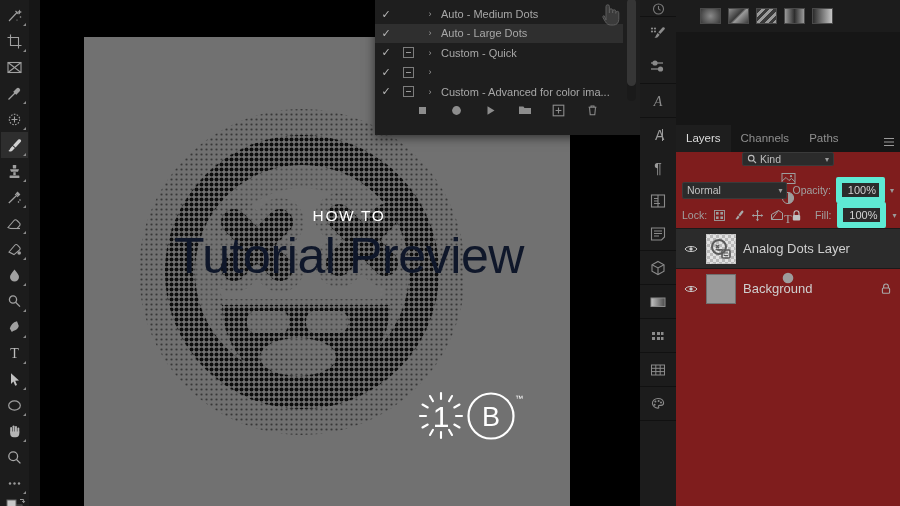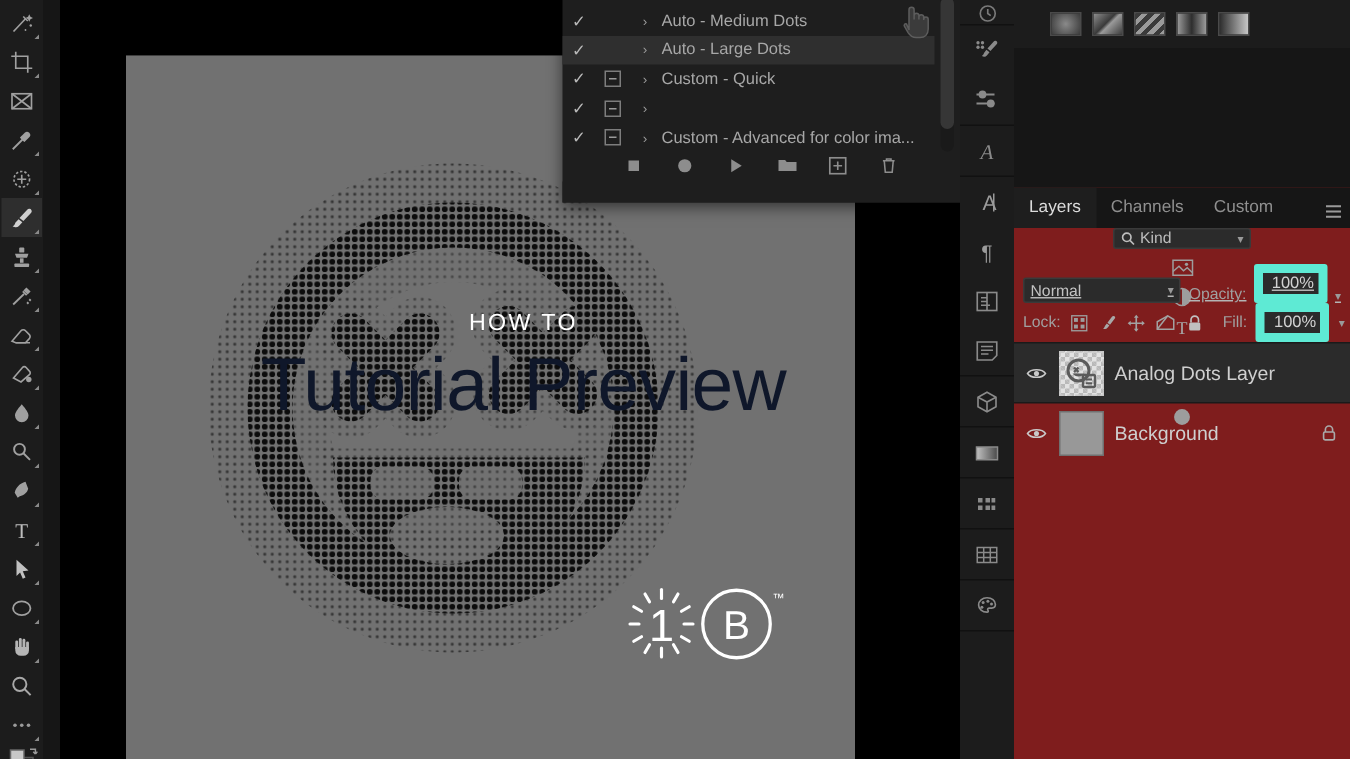--- a/index.html
+++ b/index.html
@@ -118,21 +118,21 @@
     height:26px;display:flex;align-items:center;padding:0 6px;gap:6px;box-sizing:border-box;flex-direction:column;
   }
   #kind-select{
     width:92px;height:17px;background:#2b2b2b;border:1px solid #3a3a3a;border-radius:2px;
     display:flex;align-items:center;font-size:10.5px;color:#bdbdbd;padding:0 4px;box-sizing:border-box;gap:3px;
   }
   #kind-select .lbl{flex:1;}
   .fic{width:17px;height:17px;display:flex;align-items:center;justify-content:center;}
 
   #blend-row{
-    height:24px;display:flex;align-items:flex-end;padding:0 6px;gap:5px;box-sizing:border-box;text-decoration:underline;
+    height:24px;display:flex;align-items:center;padding:0 6px;gap:5px;box-sizing:border-box;
   }
   #blend-select{
     width:118px;height:17px;background:#2b2b2b;border:1px solid #3a3a3a;border-radius:2px;
     display:flex;align-items:center;font-size:10.5px;color:#c3c3c3;padding:0 4px;box-sizing:border-box;
   }
   #blend-select .lbl{flex:1;}
   .minilbl{font-size:10.5px;color:#a0a0a0;}
   .numfield{
     background:#2b2b2b;border:6px solid #5eead4;border-radius:2px;
     font-size:11px;color:#d2d2d2;padding:1px 3px;min-width:31px;text-align:right;
@@ -699,21 +699,21 @@
       <div class="swatch" style="background:linear-gradient(90deg,#9a9a9a,#2e2e2e 50%,#9a9a9a);"></div>
       <div class="swatch" style="background:linear-gradient(90deg,#2c2c2c,#c6c6c6);"></div>
     </div>
     <div id="swatch-spacer"></div>
 
     <div id="layers-panel">
 
       <div id="layers-tabs">
         <div class="ltab active">Layers</div>
         <div class="ltab">Channels</div>
-        <div class="ltab">Custom</div>
+        <div class="ltab">Paths</div>
         <div id="tabs-menu">
           <svg width="12" height="10" viewBox="0 0 12 10">
               <g stroke="#9a9a9a" stroke-width="1.2">
                 <path d="M1 1.5h10M1 5h10M1 8.5h10"></path>
               </g>
             </svg>
         </div>
       </div>
 
       <div id="filter-row">

